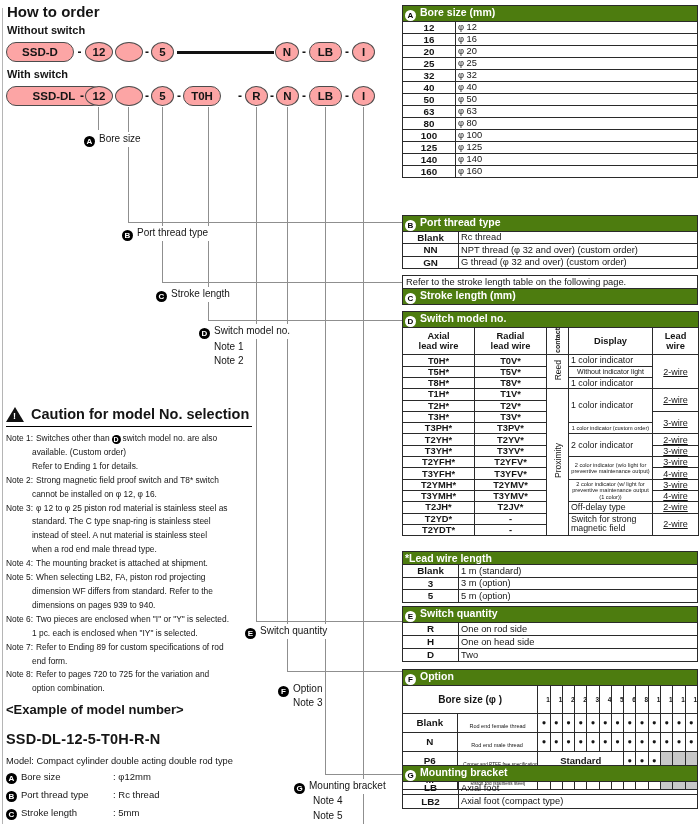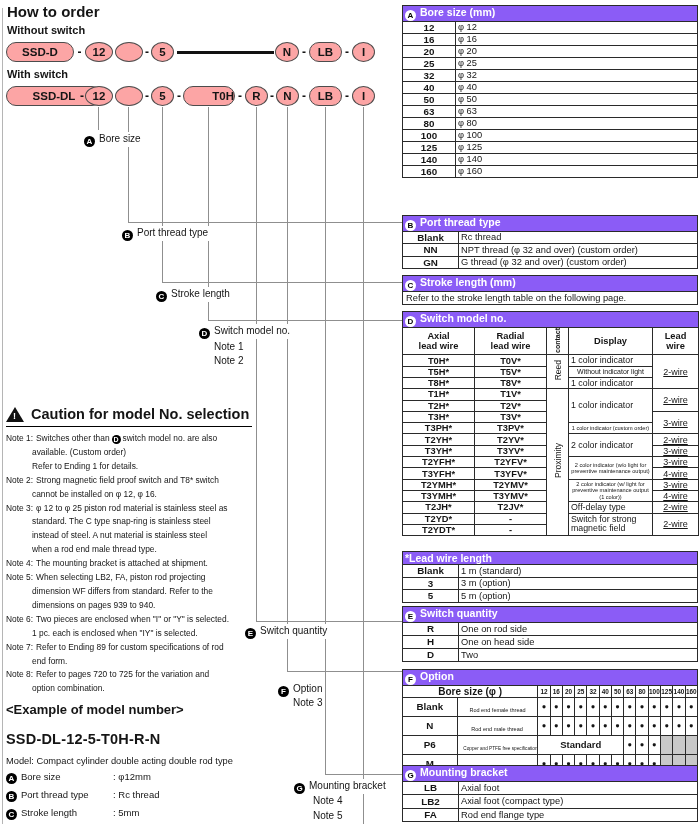--- a/index.html
+++ b/index.html
@@ -47,42 +47,42 @@
   .ex-m{font-size:14.5px;font-weight:bold;margin-top:14px;letter-spacing:.2px;}
   .ex-d{font-size:9.3px;margin-top:9px;}
   .ex-i{font-size:9.5px;margin-top:4.5px;white-space:nowrap;}
   .ex-n{display:inline-block;width:92px;}
 
   
   table.rt{position:absolute;left:402px;width:296px;border-collapse:collapse;table-layout:fixed;
            border:1.5px solid #111;}
   .rt th,.rt td{border:1px solid #2a2a2a;padding:0 2px;overflow:hidden;box-sizing:border-box;}
   .ghdr th{background:#cccccc;height:16px;font-size:10px;font-weight:bold;text-align:center;}
-  .barcell{background:#8b5cf6;color:#fff;font-weight:bold;font-size:10.5px;height:14px;
+  .barcell{background:#4d7c0f;color:#fff;font-weight:bold;font-size:10.5px;height:14px;
            text-align:left;padding-left:3px;}
   .cl{display:inline-block;width:11px;height:11px;border-radius:50%;background:#fff;color:#000;
       font-size:8px;font-weight:bold;text-align:center;line-height:11.5px;margin-right:4px;vertical-align:-1.5px;}
   .sym{font-weight:bold;font-size:9.8px;text-align:center;}
   .dsc{font-size:9.3px;text-align:left;padding-left:4px;}
   .t-bore td{height:12px;}
   .t-port td{height:12.5px;}
   .t-stroke .notec{height:13px;font-size:9.3px;padding-left:3px;}
   .t-sw td{height:11.3px;}
   .swh th{font-size:9.3px;font-weight:bold;text-align:center;height:21px;line-height:10px;}
   .sm{font-weight:bold;font-size:9.3px;text-align:center;}
   .rotc{writing-mode:vertical-rl;transform:rotate(180deg);display:inline-block;font-size:8.5px;}
   .rot{text-align:center;vertical-align:middle;}
   .d0{font-size:8.8px;line-height:9px;}
   .dsm{font-size:7px;text-align:center;}
   .dxs{font-size:5.6px;line-height:6.2px;text-align:center;}
   .ld{font-size:9px;text-align:center;text-decoration:underline;}
   .t-lw td{height:12.5px;}
   .t-qty td{height:13px;}
   .t-opt td{height:13.5px;}
-  .oh th{font-size:6.4px;font-weight:bold;text-align:center;padding:0;height:12px;}
+  .oh th{font-size:6.4px;font-weight:bold;text-align:center;padding:8px;height:12px;}
   .oh .bsh{font-size:10px;}
   .odsc{text-align:center;padding:0 1px;}
   .sq{display:inline-block;font-size:5.1px;transform:scaleX(.92);transform-origin:center;white-space:nowrap;}
   .sq2{font-size:6px;}
   .dot{text-align:center;font-size:7.5px;padding:0;}
   .gry{background:#c9c9c9;}
   .std{font-size:9.5px;text-align:center;font-weight:bold;}
   .t-bracket td{height:13.5px;}
 </style>
 </head>
@@ -109,21 +109,21 @@
 
   <div class="h2" style="top:68px;">With switch</div>
 
   <div class="bb pill" style="left:6px;top:86px;width:96px;">SSD-DL</div>
   <div class="dash" style="left:79px;top:86px;width:6px;">-</div>
   <div class="bb ell" style="left:85px;top:86px;width:28px;">12</div>
   <div class="bb ell" style="left:115px;top:86px;width:28px;"></div>
   <div class="dash" style="left:143px;top:86px;width:8px;">-</div>
   <div class="bb ell" style="left:151px;top:86px;width:23px;">5</div>
   <div class="dash" style="left:175px;top:86px;width:8px;">-</div>
-  <div class="bb pill" style="left:183px;top:86px;width:52px;text-align:right;">T0H</div>
+  <div class="bb pill" style="left:183px;top:86px;width:38px;">T0H</div>
   <div class="dash" style="left:236px;top:86px;width:8px;">-</div>
   <div class="bb ell" style="left:245px;top:86px;width:23px;">R</div>
   <div class="dash" style="left:268px;top:86px;width:8px;">-</div>
   <div class="bb ell" style="left:276px;top:86px;width:23px;">N</div>
   <div class="dash" style="left:299px;top:86px;width:10px;">-</div>
   <div class="bb pill" style="left:309px;top:86px;width:33px;">LB</div>
   <div class="dash" style="left:342px;top:86px;width:10px;">-</div>
   <div class="bb ell" style="left:352px;top:86px;width:23px;">I</div>
 
   <div class="vl" style="left:98px;top:107px;height:23px;"></div>
@@ -278,24 +278,24 @@
     <tr>
           <td class="sym">GN</td>
           <td class="dsc">G thread (φ 32 and over) (custom order)</td>
         </tr>
   </tbody>
     </table>
 
   <table class="rt t-stroke" style="top:275px;">
     <tbody>
         <tr>
+          <td class="notec">Refer to the stroke length table on the following page.</td>
+        </tr>
+    <tr>
           <td class="barcell"><span class="cl">C</span><span>Stroke length (mm)</span></td>
-        </tr>
-    <tr>
-          <td class="notec">Refer to the stroke length table on the following page.</td>
         </tr>
   </tbody>
     </table>
 
   <table class="rt t-sw" style="top:311px;">
     <colgroup>
         <col style="width:72px;">
         <col style="width:72px;">
         <col style="width:22px;">
         <col style="width:84px;">
@@ -560,20 +560,16 @@
           <td colspan="2" class="barcell"><span class="cl">G</span><span>Mounting bracket</span></td>
         </tr>
     <tr>
           <td class="sym">LB</td>
           <td class="dsc">Axial foot</td>
         </tr>
     <tr>
           <td class="sym">LB2</td>
           <td class="dsc">Axial foot (compact type)</td>
         </tr>
-    <tr>
-          <td class="sym">FA</td>
-          <td class="dsc">Rod end flange type</td>
-        </tr>
   </tbody>
     </table>
 
 </div>
 
 </body></html>

